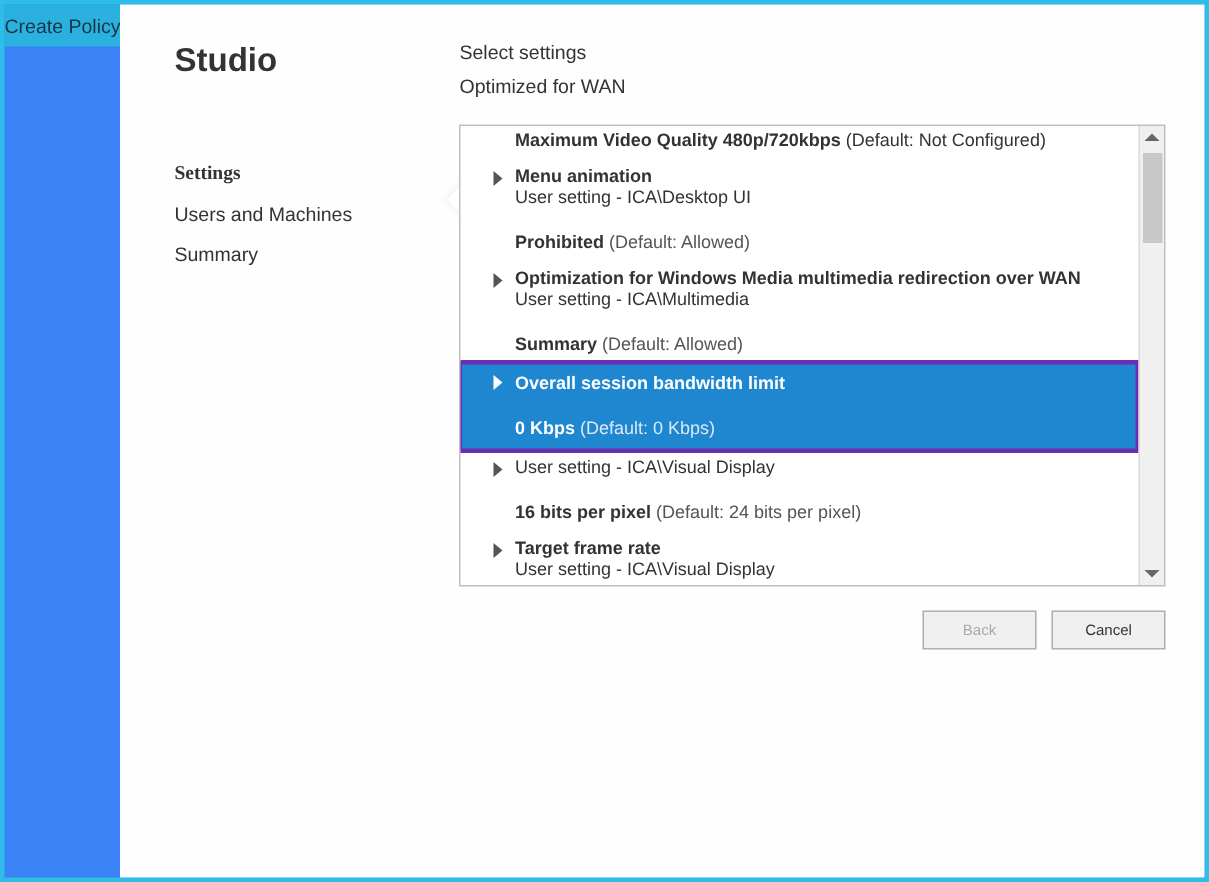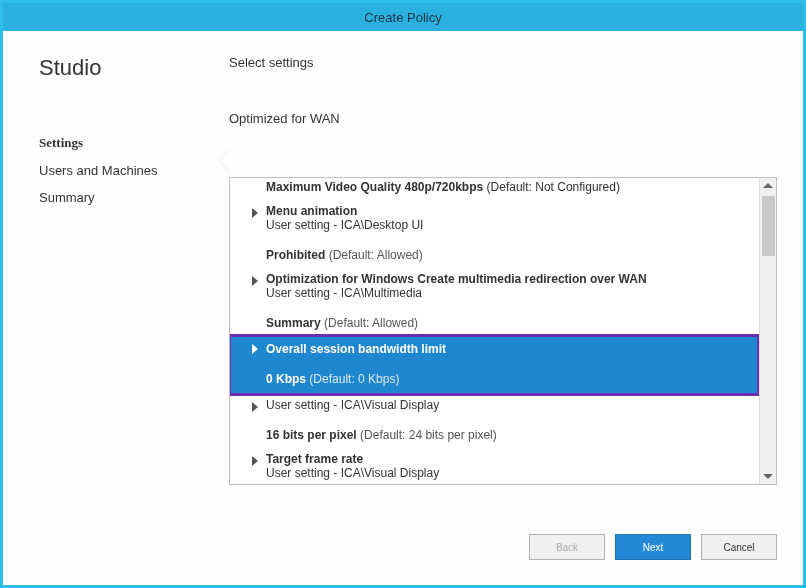--- a/index.html
+++ b/index.html
@@ -1,58 +1,58 @@
 <!DOCTYPE html>
 <html><head>
   <meta charset="utf-8">
   <style>
     * { box-sizing: border-box; margin: 0; padding: 0; font-family: "Segoe UI", Tahoma, sans-serif; }
     body { width: 806px; height: 588px; overflow: hidden; }
     .window {
       width: 806px; height: 588px;
       border: 3px solid #2dbde8;
       background: #3b82f6;
-      display: flex; flex-direction: column; justify-content: space-between;
+      display: flex; flex-direction: row; justify-content: space-between;
     }
     .titlebar {
       height: 28px; background: #2ab1e0;
       display: flex; align-items: center; justify-content: center;
       color: #173544; font-size: 13px;
     }
     .content {
       flex: 1; display: flex; background: #fefefe;
       padding: 24px 26px 18px 36px;
       gap: 20px;
     }
     .sidebar {
       width: 170px;
       display: flex; flex-direction: column;
       position: relative;
     }
     .sidebar-title {
-      font-size: 22px; color: #333; font-weight: 400;
+      font-size: 22px; color: #333; font-weight: 700;
       margin-bottom: 48px;
       font-family: "Segoe UI Light", "Segoe UI", sans-serif;
     }
     .nav-item {
       padding: 6px 0; font-size: 13px; color: #333;
       cursor: pointer;
     }
     .nav-item.active { font-weight: 600; font-family: Liberation Serif, serif; }
     .nav-pointer {
       position: absolute;
       right: -24px; top: 94px;
       width: 0; height: 0;
       border-top: 12px solid transparent;
       border-bottom: 12px solid transparent;
       border-right: 12px solid #fff;
       filter: drop-shadow(-2px 0 2px rgba(0,0,0,0.05));
     }
     .main {
-      flex: 1; display: flex; flex-direction: column; min-width: 0; gap: 33px;
+      flex: 1; display: flex; flex-direction: column; min-width: 0;
     }
     .section-label {
       font-size: 13px; color: #333; margin-bottom: 8px;
     }
     .radio-bar {
       background: #e6e6e6;
       height: 40px;
       display: flex; align-items: center;
       border: 1px solid #dcdcdc;
       margin-bottom: 14px;
@@ -190,21 +190,21 @@
             <div><span class="setting-title">Menu animation</span></div>
             <div class="setting-meta">User setting - ICA\Desktop UI</div>
             <div class="setting-value">
               <span class="bold">Prohibited</span>
               <span class="muted">(Default: Allowed)</span>
             </div>
           </div>
 
           <div class="setting-row">
             <span class="caret"></span>
-            <div><span class="setting-title">Optimization for Windows Create multimedia redirection over WAN</span></div>
+            <div><span class="setting-title">Optimization for Windows Media multimedia redirection over WAN</span></div>
             <div class="setting-meta">User setting - ICA\Multimedia</div>
             <div class="setting-value">
               <span class="bold">Summary</span>
               <span class="muted">(Default: Allowed)</span>
             </div>
           </div>
 
           <div class="setting-row selected">
             <span class="caret"></span>
             <div><span class="setting-title">Overall session bandwidth limit</span></div>
@@ -243,18 +243,17 @@
 
         <div class="scrollbar-track">
           <span class="scroll-arrow up"></span>
           <div class="scroll-thumb"></div>
           <span class="scroll-arrow down"></span>
         </div>
       </div>
 
       <div class="footer">
         <button class="btn disabled">Back</button>
-        <button class="btn primary">Next</button>
         <button class="btn">Cancel</button>
       </div>
     </div>
   </div>
 </div>
 
 </body></html>

